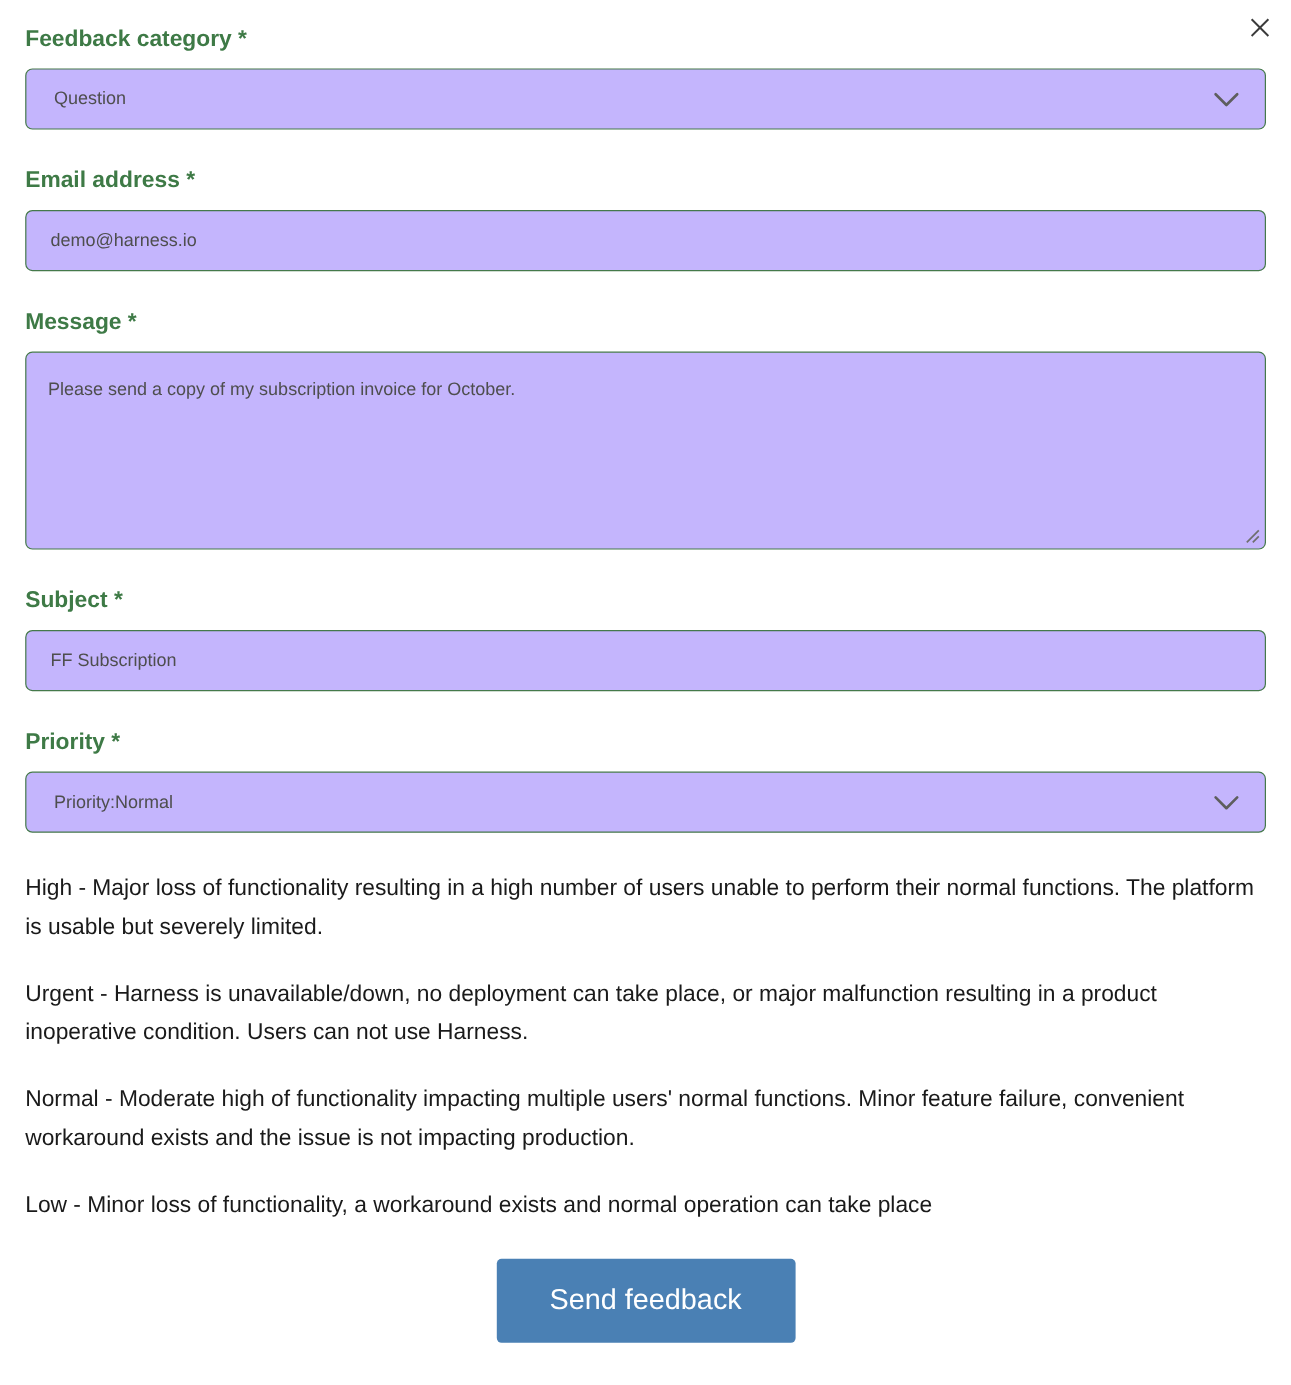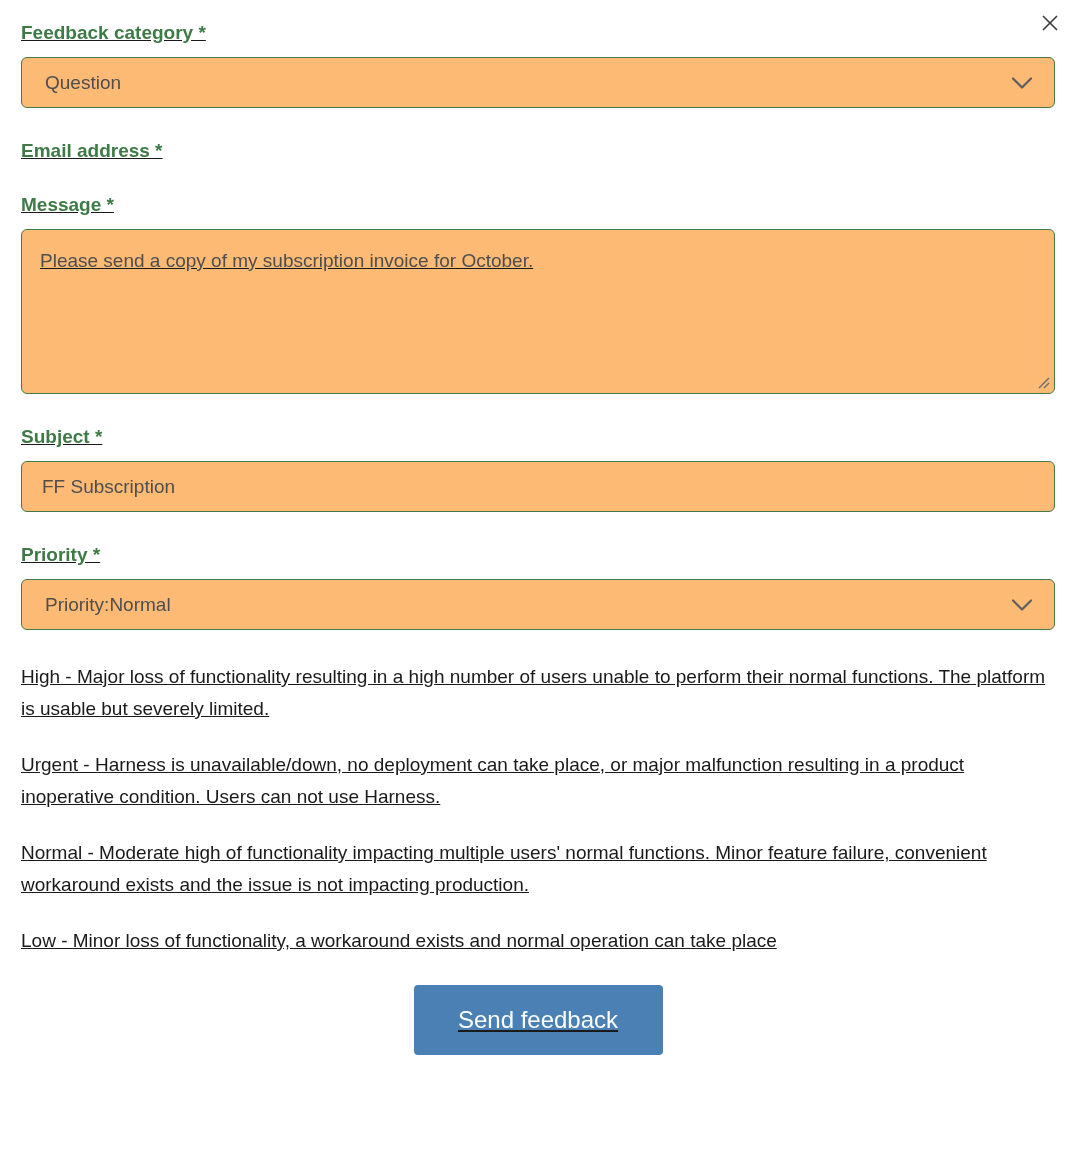--- a/index.html
+++ b/index.html
@@ -10,37 +10,37 @@
     --body-text:#1a1a1a;
     --icon-gray:#5e5e5e;
   }
   *{box-sizing:border-box;}
   html,body{margin:0;padding:0;}
   body{
     width:1076px;height:1154px;background:#ffffff;overflow:hidden;
     font-family:"Liberation Sans","DejaVu Sans",sans-serif;
     color:var(--body-text);
   }
-  .dialog{position:relative;padding:13px 21px 0 21px;text-decoration:underline;}
+  .dialog{position:relative;padding:13px 21px 0 21px;}
   .close-btn{
     position:absolute;top:11px;right:14px;width:24px;height:24px;
     background:none;border:none;padding:0;cursor:pointer;
     display:flex;align-items:center;justify-content:center;
   }
   .field-label{
     display:block;font-size:19px;font-weight:700;color:var(--label-green);
     margin:0 0 13px 0;line-height:22px;
   }
   .first-label{margin-top:9px;}
   .field{margin-bottom:32px;}
   .text-input, .select-input, .textarea-input{
     width:100%;border:1px solid var(--border-green);border-radius:6px;
-    background:#fdba74;color:var(--input-text);
+    background:#c4b5fd;color:var(--input-text);
     font-family:"Liberation Sans","DejaVu Sans",sans-serif;
-    font-size:19px;outline:none;
+    font-size:15px;outline:none;
   }
   .text-input{height:51px;padding:0 20px;}
   .select-wrap{position:relative;}
   .select-input{
     height:51px;padding:0 56px 0 23px;
     -webkit-appearance:none;appearance:none;cursor:pointer;
   }
   .chevron{
     position:absolute;right:22px;top:50%;transform:translateY(-50%);
     pointer-events:none;display:flex;
@@ -89,20 +89,21 @@
       <span class="chevron">
         <svg width="22" height="13" viewBox="0 0 22 13">
           <polyline points="2,2 11,11 20,2" fill="none" stroke="#5e5e5e" stroke-width="2.2" stroke-linecap="round" stroke-linejoin="round"></polyline>
         </svg>
       </span>
     </div>
   </div>
 
   <div class="field">
     <label class="field-label">Email address *</label>
+    <input class="text-input" type="text" value="demo@harness.io" style="">
   </div>
 
   <div class="field">
     <label class="field-label">Message *</label>
     <div class="textarea-wrap">
       <textarea class="textarea-input" style="">Please send a copy of my subscription invoice for October.</textarea>
       <span class="resize-handle">
         <svg width="14" height="14" viewBox="0 0 14 14">
           <line x1="3" y1="13" x2="13" y2="3" stroke="#6e6e6e" stroke-width="1.4"></line>
           <line x1="8" y1="13" x2="13" y2="8" stroke="#6e6e6e" stroke-width="1.4"></line>

